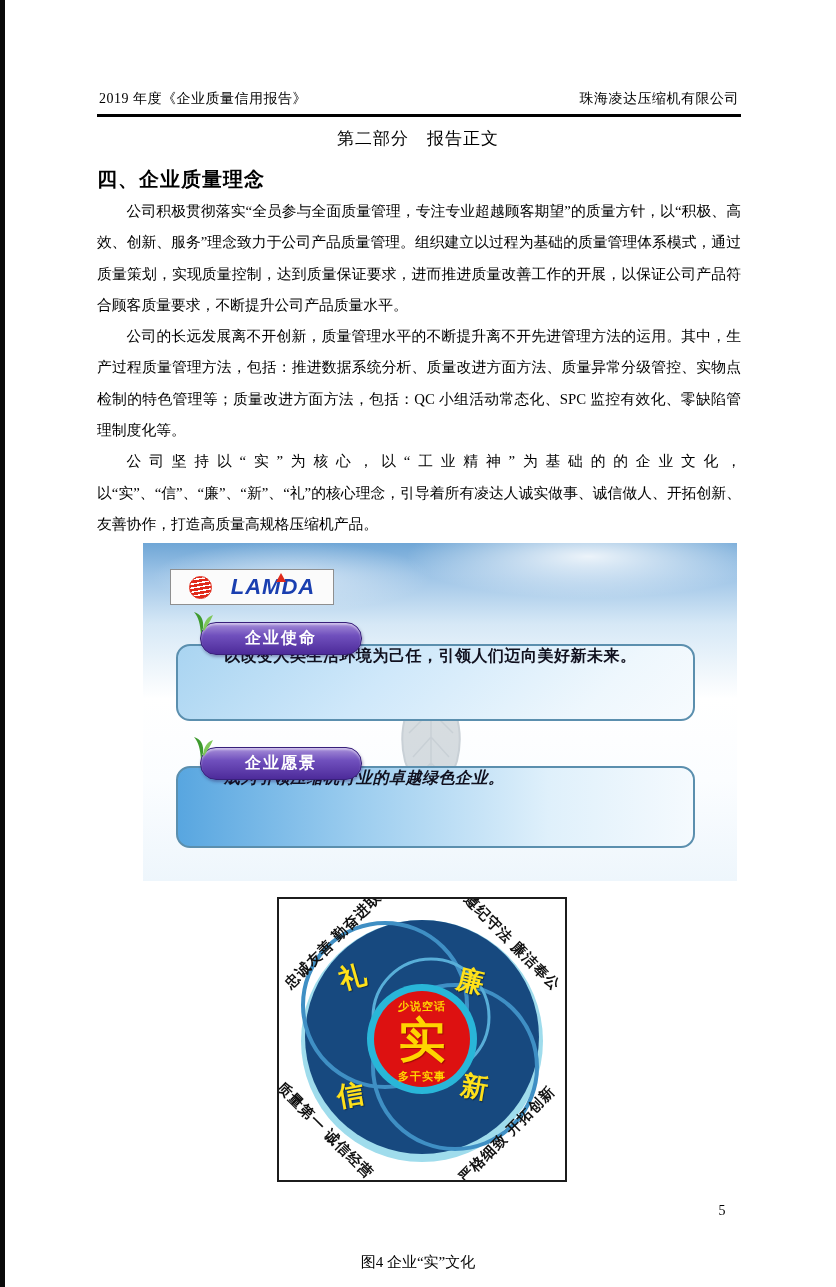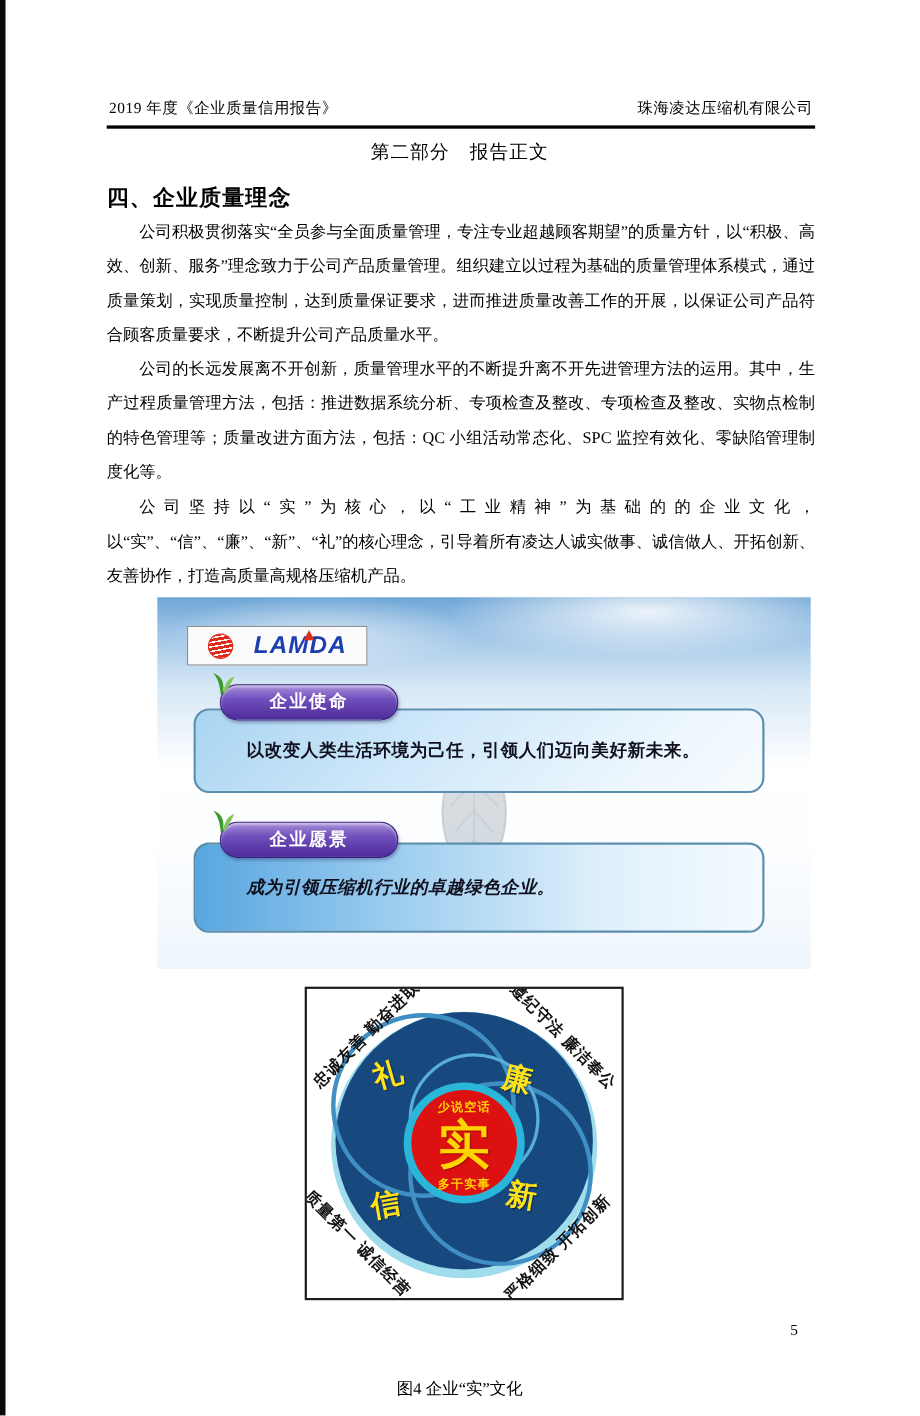--- a/index.html
+++ b/index.html
@@ -43,21 +43,21 @@
       background:linear-gradient(180deg,#a78fd9 0%,#7050bd 40%,#4d2b9a 100%);
       border:1px solid #38207a;color:#fff;font-weight:bold;font-size:16px;
       font-family:"Liberation Sans","DejaVu Sans",sans-serif;letter-spacing:2px;
       display:flex;align-items:center;justify-content:center;
       box-shadow:inset 0 2px 2px rgba(255,255,255,.45),1px 2px 3px rgba(40,20,90,.35);z-index:3;margin-left:28px;}
   .pill-mission{left:29px;top:79px;}
   .pill-vision{left:29px;top:204px;}
   .sprout{position:absolute;left:-10px;top:-15px;z-index:4;}
 
   .mv-box{position:absolute;left:33px;top:101px;width:515px;height:73px;border:2px solid #5b8fae;
-      border-radius:14px;display:flex;align-items:center;z-index:2;
+      border-radius:14px;display:flex;align-items:flex-start;z-index:2;
       font-family:"Liberation Sans","DejaVu Sans",sans-serif;}
   .mv-box .mv-text{font-weight:bold;font-size:16px;color:#10101e;padding-left:46px;padding-right:14px;letter-spacing:.5px;}
   .box-mission{background:linear-gradient(135deg,#a9d4f1 0%,#cfe8fa 40%,#eef7fd 80%,#f7fbfe 100%);}
   .box-vision{top:223px;height:78px;background:linear-gradient(90deg,#58a6e0 0%,#9ccdef 35%,#dff0fb 72%,#f5fafe 100%);font-style:italic;}
 
   .leaf-mark{position:absolute;left:252px;top:128px;z-index:1;opacity:.45;}
 
   
   .graphic2{position:absolute;left:277px;top:897px;width:286px;height:281px;background:#ffffff;
       border:2px solid #1c1c1c;overflow:hidden;}
@@ -94,21 +94,21 @@
     <span>2019 年度《企业质量信用报告》</span>
     <span>珠海凌达压缩机有限公司</span>
   </div>
   <div class="hdr-rule"></div>
 
   <div class="doc-title">第二部分　报告正文</div>
   <div class="sec-head">四、企业质量理念</div>
 
   <div class="bodytext">
     <p>公司积极贯彻落实“全员参与全面质量管理，专注专业超越顾客期望”的质量方针，以“积极、高效、创新、服务”理念致力于公司产品质量管理。组织建立以过程为基础的质量管理体系模式，通过质量策划，实现质量控制，达到质量保证要求，进而推进质量改善工作的开展，以保证公司产品符合顾客质量要求，不断提升公司产品质量水平。</p>
-    <p>公司的长远发展离不开创新，质量管理水平的不断提升离不开先进管理方法的运用。其中，生产过程质量管理方法，包括：推进数据系统分析、专项检查及整改、专项检查及整改、实物点检制的特色管理等；质量改进方面方法，包括：QC 小组活动常态化、SPC 监控有效化、零缺陷管理制度化等。</p>
+    <p>公司的长远发展离不开创新，质量管理水平的不断提升离不开先进管理方法的运用。其中，生产过程质量管理方法，包括：推进数据系统分析、质量改进方面方法、质量异常分级管控、实物点检制的特色管理等；质量改进方面方法，包括：QC 小组活动常态化、SPC 监控有效化、零缺陷管理制度化等。</p>
     <p>公司坚持以“实”为核心，以“工业精神”为基础的的企业文化，以“实”、“信”、“廉”、“新”、“礼”的核心理念，引导着所有凌达人诚实做事、诚信做人、开拓创新、友善协作，打造高质量高规格压缩机产品。</p>
   </div>
 
   <div class="graphic1">
     <div class="logo-box">
       <span class="logo-globe"></span>
       <span class="logo-word"><span>LAMDA</span><span class="logo-tri"></span></span>
     </div>
 
     <div class="leaf-mark">

